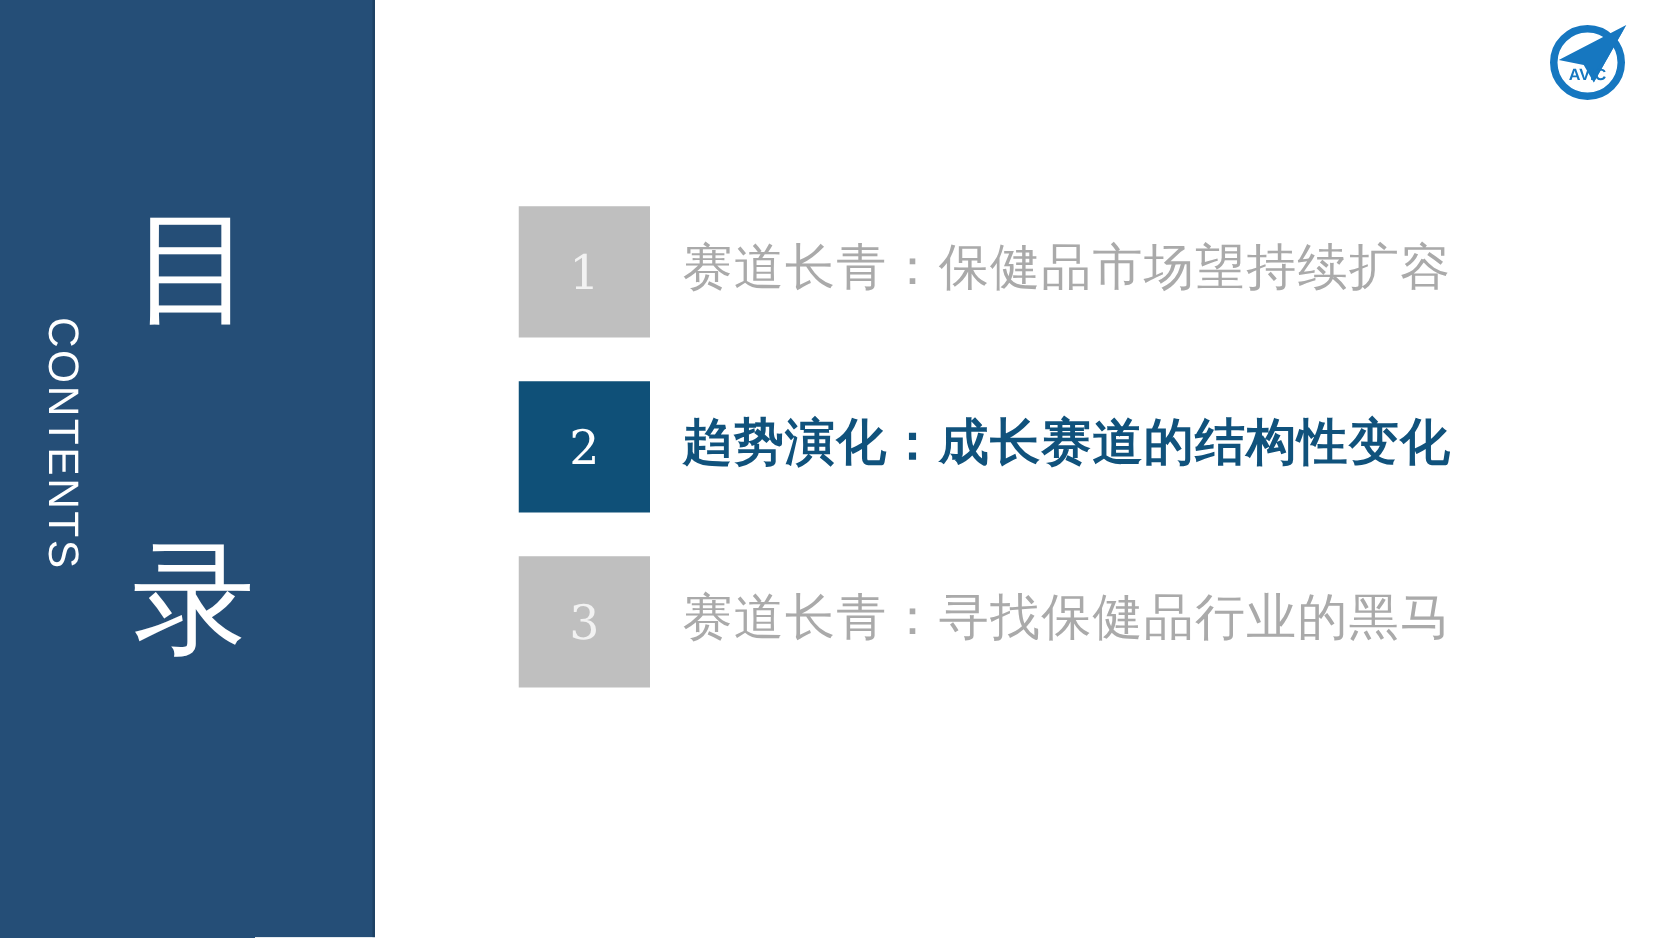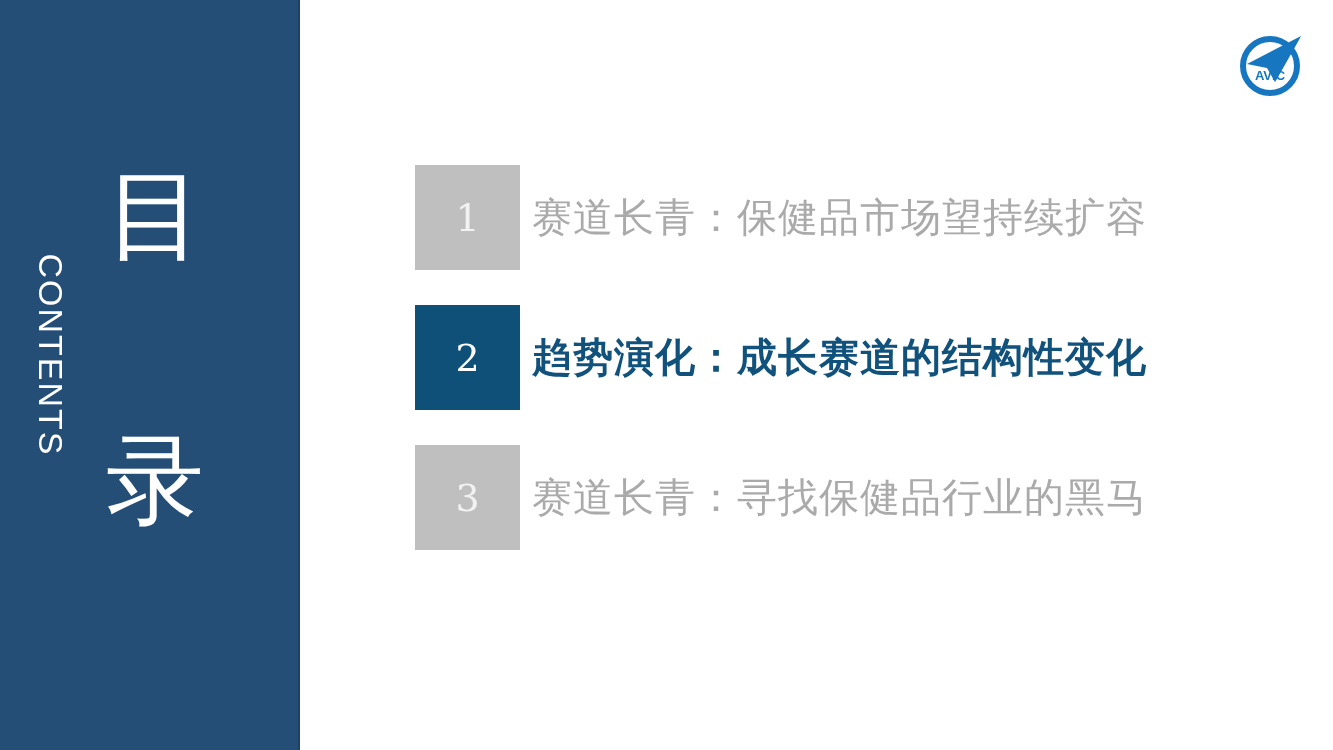--- a/index.html
+++ b/index.html
@@ -75,21 +75,21 @@
     font-size: 34px;
     letter-spacing: 2px;
     font-weight: 400;
     white-space: nowrap;
   }
 
   
   .logo {
     position: absolute;
     right: 18px;
-    top: 24px;
+    top: 8px;
     width: 84px;
     height: 84px;
   }
   .logo svg { display: block; }
 
   
   .toc {
     position: absolute;
     left: 415px;
     top: 165px;
@@ -114,22 +114,22 @@
     color: #ffffff;
     font-family: "DejaVu Serif", "Liberation Serif", serif;
     font-size: 38px;
     font-weight: 400;
     line-height: 1;
   }
   .toc-num.inactive { background: #BFBFBF; color: #f2f2f2; }
   .toc-num.active   { background: #0F5078; color: #ffffff; }
 
   .toc-text {
-    margin-left: 12px;
-    font-family: Liberation Sans, sans-serif;
+    margin-left: 26px;
+    font-family: Liberation Mono, monospace;
     font-size: 40px;
     line-height: 105px;
     white-space: nowrap;
     letter-spacing: 1px;
   }
   .toc-text.inactive { color: #AAAAAA; font-weight: 400; }
   .toc-text.active   { color: #10527C; font-weight: 700; text-align: right; }
 </style>
 </head>
 <body>

